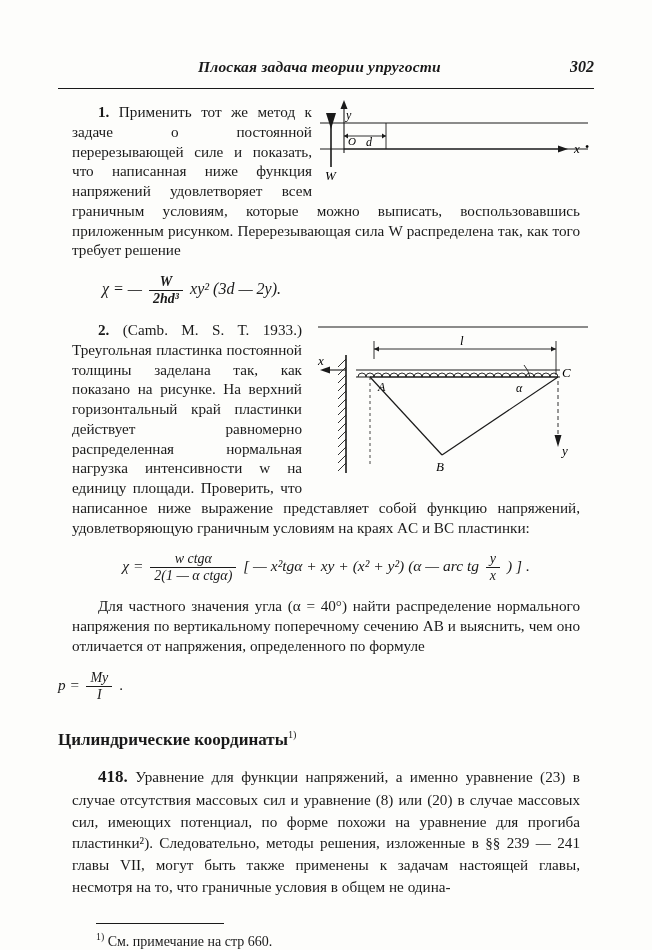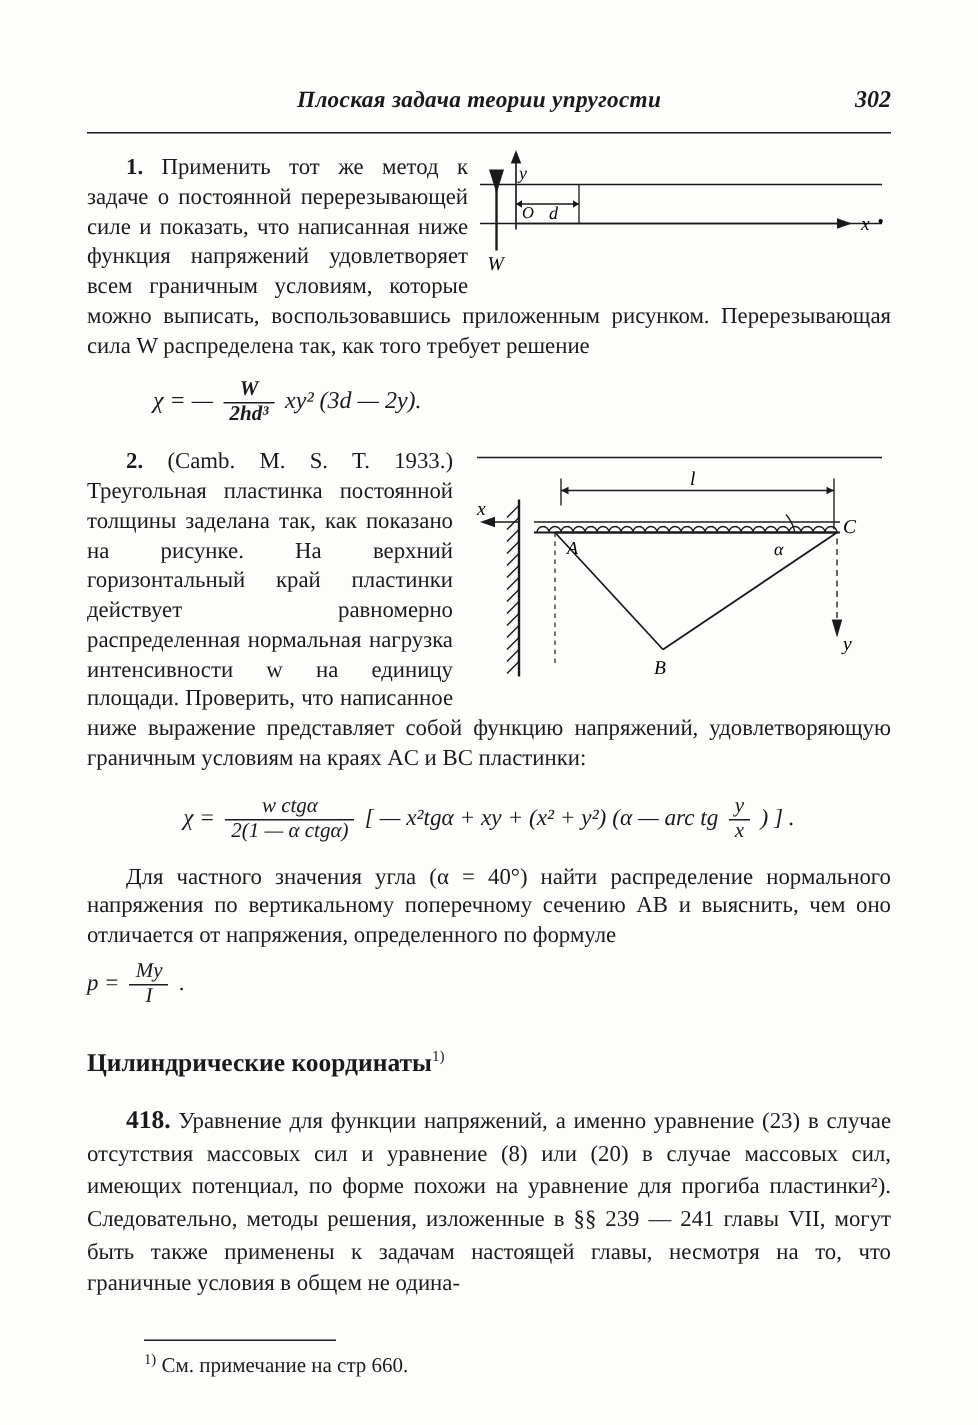--- a/index.html
+++ b/index.html
@@ -52,21 +52,21 @@
   }
 
   
   .section-label {
     font-weight: bold;
     font-size: 15px;
     letter-spacing: 2.2px;
     margin-top: 18px;
   }
   p {
-    margin: 0;
+    margin: 14px;
     font-size: 15.2px;
     line-height: 1.30;
     text-align: justify;
   }
   .indent {
     text-indent: 26px;
   }
   .para-1 {
     margin-top: 13px;
   }

